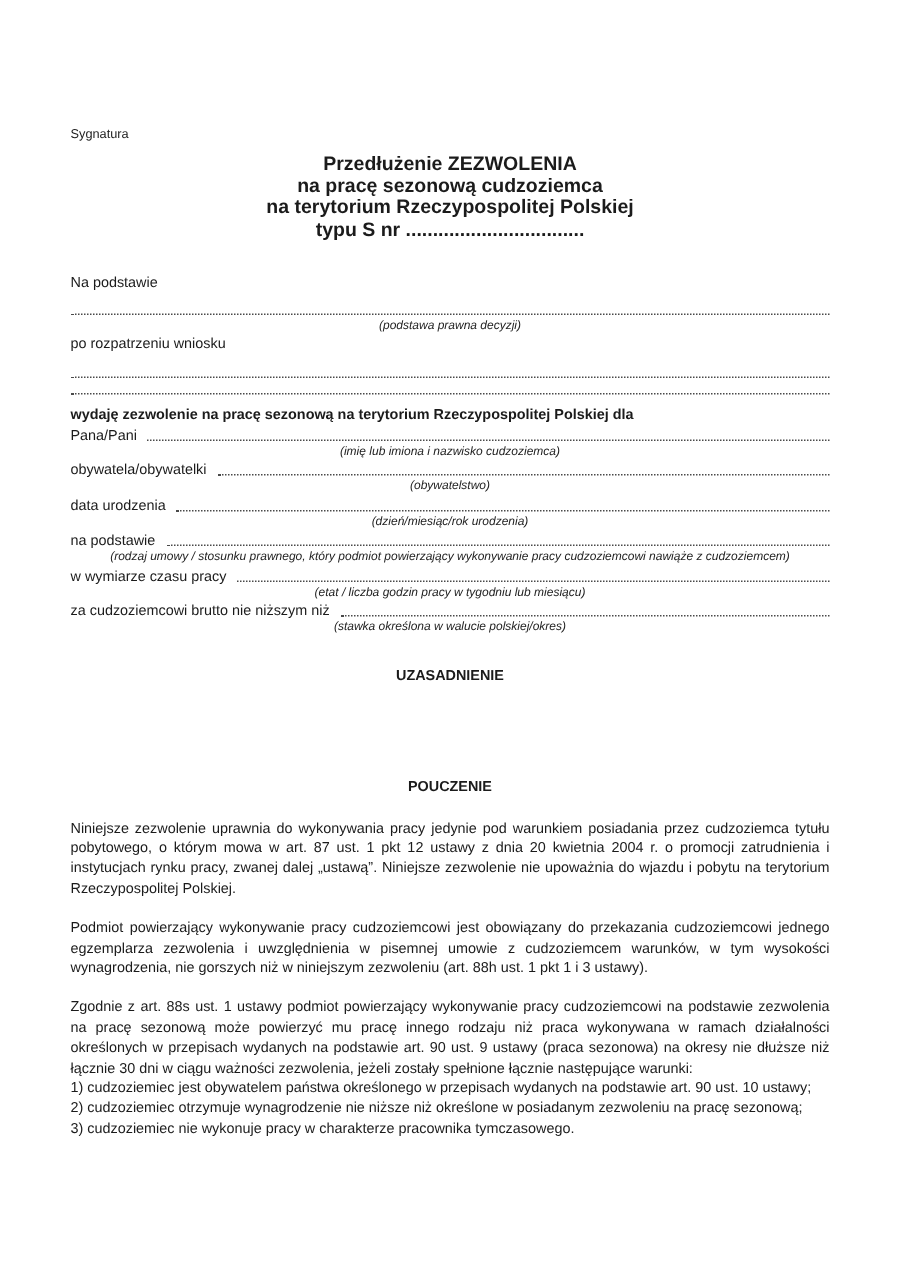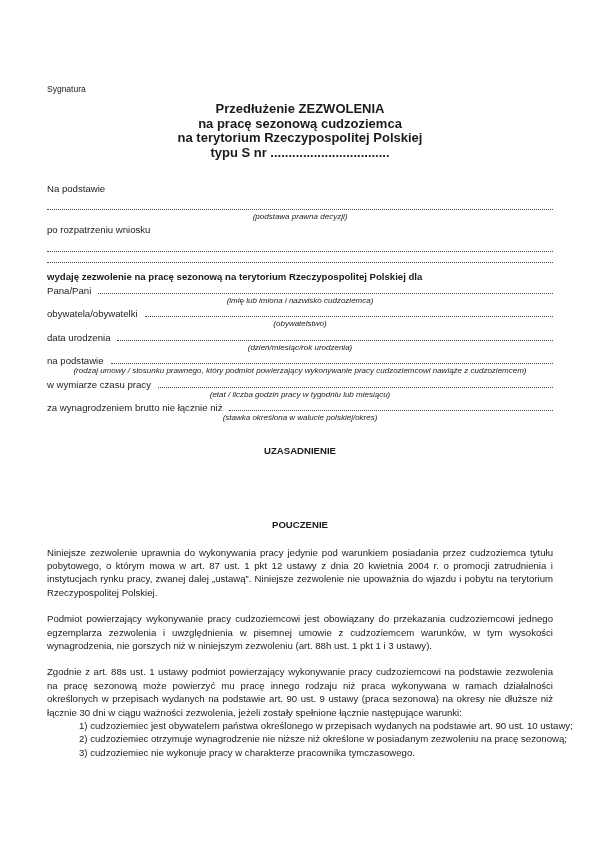--- a/index.html
+++ b/index.html
@@ -74,21 +74,21 @@
   .sect-uzasadnienie{margin-top:22px;}
   .sect-pouczenie{margin-top:63px;}
   .body{
     margin:0;
     font-size:9.6px;line-height:13.4px;
     text-align:justify;
   }
   .p1{margin-top:16px;}
   .p2{margin-top:13px;}
   .p3{margin-top:13px;}
-  .list div{white-space:nowrap;margin-left:32px;}
+  .list div{white-space:nowrap;}
 </style>
 </head>
 <body>
 
 <div class="page">
 
 
   <div class="sygnatura">Sygnatura</div>
 
   <div class="title">
@@ -132,21 +132,21 @@
   </div>
   <div class="caption fcap">(rodzaj umowy / stosunku prawnego, który podmiot powierzający wykonywanie pracy cudzoziemcowi nawiąże z cudzoziemcem)</div>
 
   <div class="frow">
     <span class="flabel">w wymiarze czasu pracy</span>
     <span class="fill"></span>
   </div>
   <div class="caption fcap">(etat / liczba godzin pracy w tygodniu lub miesiącu)</div>
 
   <div class="frow">
-    <span class="flabel">za wynagrodzeniem brutto nie łącznie niż</span>
+    <span class="flabel">za cudzoziemcowi brutto nie niższym niż</span>
     <span class="fill"></span>
   </div>
   <div class="caption fcap">(stawka określona w walucie polskiej/okres)</div>
 
 
   <div class="sect sect-uzasadnienie">UZASADNIENIE</div>
 
   <div class="sect sect-pouczenie">POUCZENIE</div>
 
   <p class="body p1">Niniejsze zezwolenie uprawnia do wykonywania pracy jedynie pod warunkiem posiadania przez cudzoziemca tytułu pobytowego, o którym mowa w art. 87 ust. 1 pkt 12 ustawy z dnia 20 kwietnia 2004 r. o promocji zatrudnienia i instytucjach rynku pracy, zwanej dalej „ustawą”. Niniejsze zezwolenie nie upoważnia do wjazdu i pobytu na terytorium Rzeczypospolitej Polskiej.</p>

